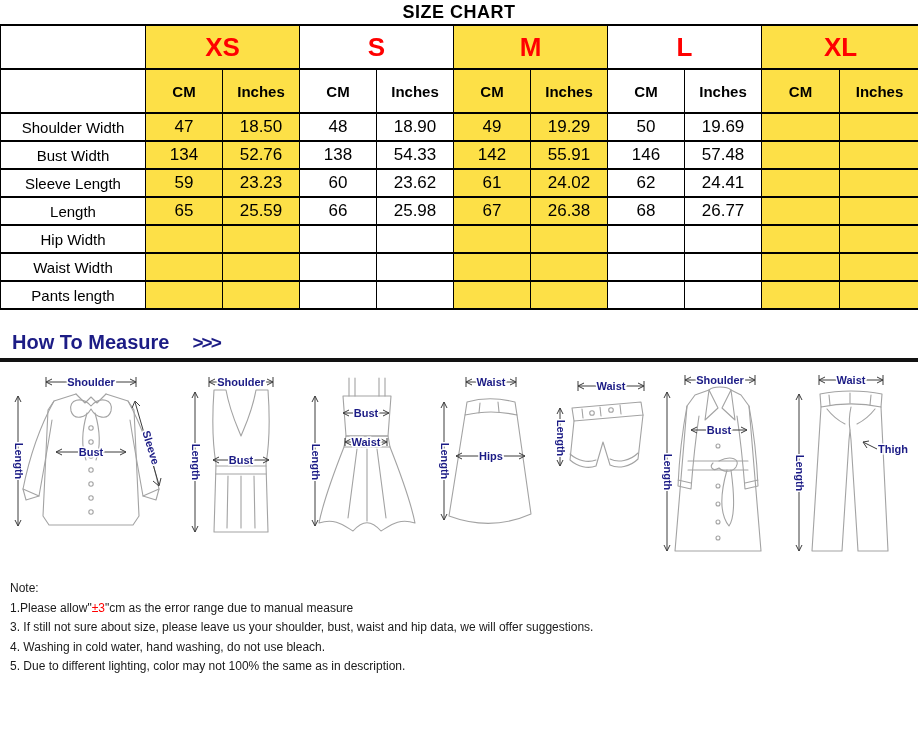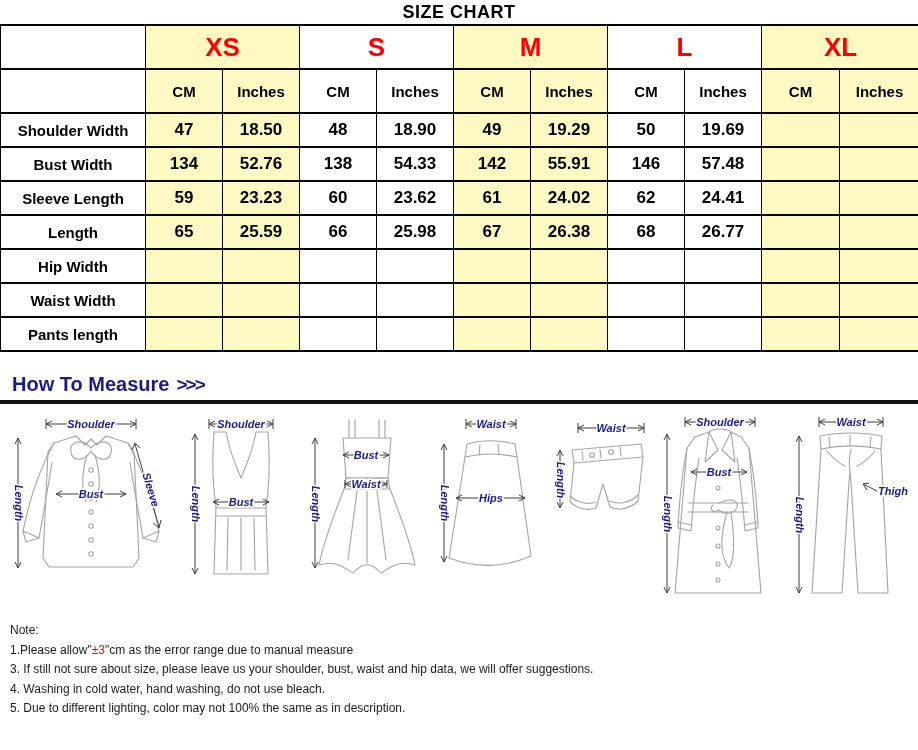--- a/index.html
+++ b/index.html
@@ -4,29 +4,29 @@
 <style>
   html,body{margin:0;padding:0;background:#fff;}
   body{width:918px;height:750px;font-family:"Liberation Sans",sans-serif;color:#000;overflow:hidden;}
   .title{height:24px;display:flex;align-items:center;justify-content:center;font-weight:bold;font-size:18px;letter-spacing:.5px;}
   table.size-table{border-collapse:collapse;width:918px;table-layout:fixed;}
   table.size-table td{border-left:1px solid #000;border-right:1px solid #000;border-top:2px solid #000;border-bottom:2px solid #000;text-align:center;vertical-align:middle;padding:0;overflow:hidden;}
   tr.size-row{height:44px;}
   tr.size-row td{font-size:26px;font-weight:bold;color:#ff0000;}
   tr.unit-row{height:44px;}
   tr.unit-row td{font-size:15px;font-weight:bold;}
-  tr.data-row{height:34px;font-weight:bold;}
+  tr.data-row{height:28px;}
   tr.data-row td{font-size:17px;}
   tr.data-row td.rowlabel{font-size:15px;}
-  td.fill{background:#fef9c3;}
+  td.fill{background:#fde047;}
   td.sel{border-left:3px solid #21a366;}
-  .htm-row{margin:21px 0 0 12px;font-weight:bold;color:#1c1c85;font-size:20px;display:flex;align-items:baseline;gap:7px;}
+  .htm-row{margin:21px 0 0 12px;font-weight:bold;color:#1c1c85;font-size:20px;display:flex;align-items:baseline;gap:23px;}
   .htm-row .chev{letter-spacing:-2px;font-size:19px;}
   .divider{height:4px;background:#121212;margin-top:4px;}
-  .garments{display:flex;justify-content:space-between;align-items:flex-start;padding:6px 6px 0 6px;height:202px;font-style:italic;}
+  .garments{display:flex;justify-content:space-between;align-items:flex-start;padding:6px 6px 0 6px;height:202px;}
   svg .outline{stroke:#a3a3a3;stroke-width:1.1;fill:none;stroke-linejoin:round;stroke-linecap:round;}
   svg .arrow{stroke:#3c3c3c;stroke-width:1;fill:none;}
   svg text{font-family:"Liberation Sans",sans-serif;font-size:11px;font-weight:bold;fill:#1b1b85;paint-order:stroke;stroke:#fff;stroke-width:3px;}
   .notes{margin:9px 0 0 10px;font-size:12px;line-height:19.5px;color:#1a1a1a;}
   .notes .red{color:#ff0000;}
 </style>
 </head>
 <body>
 
 <div class="title">SIZE CHART</div>

